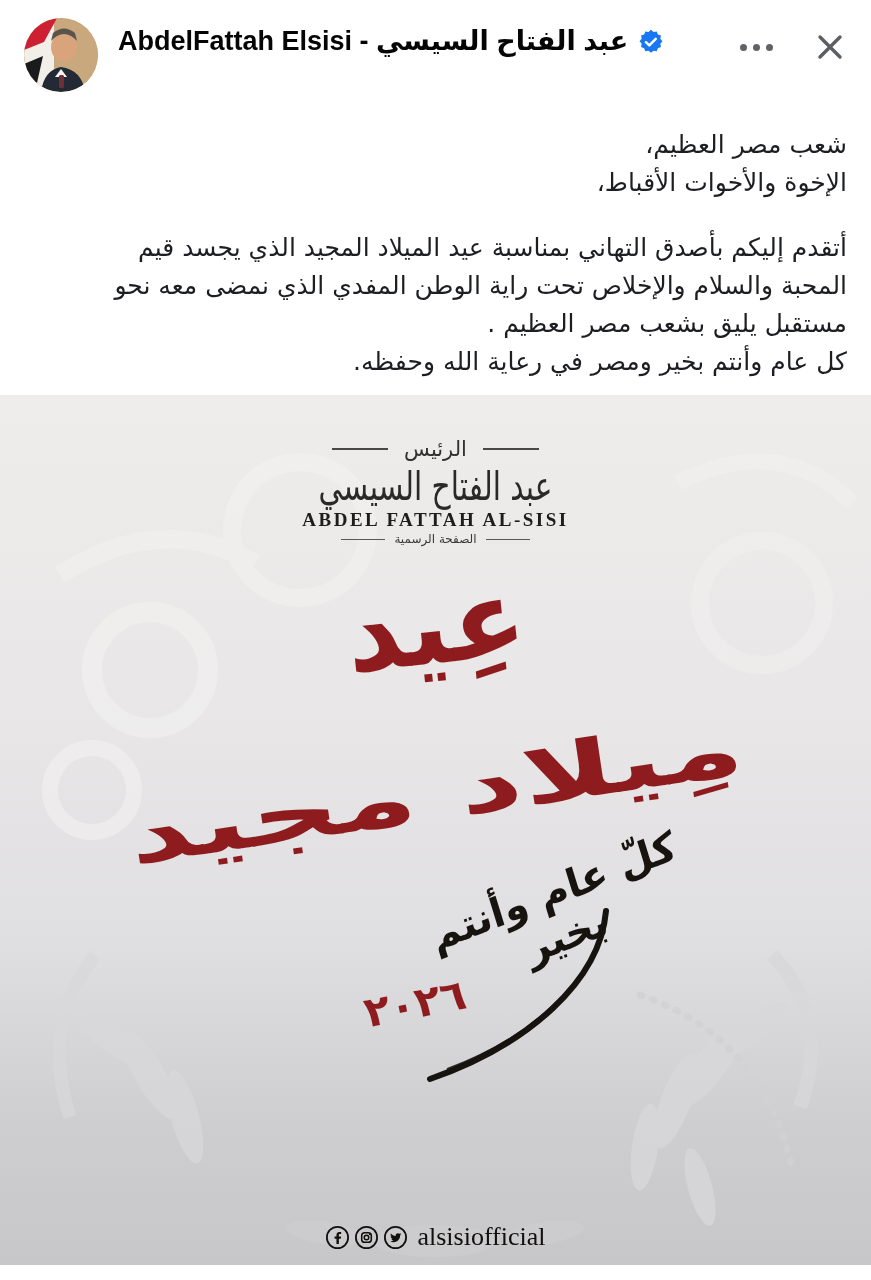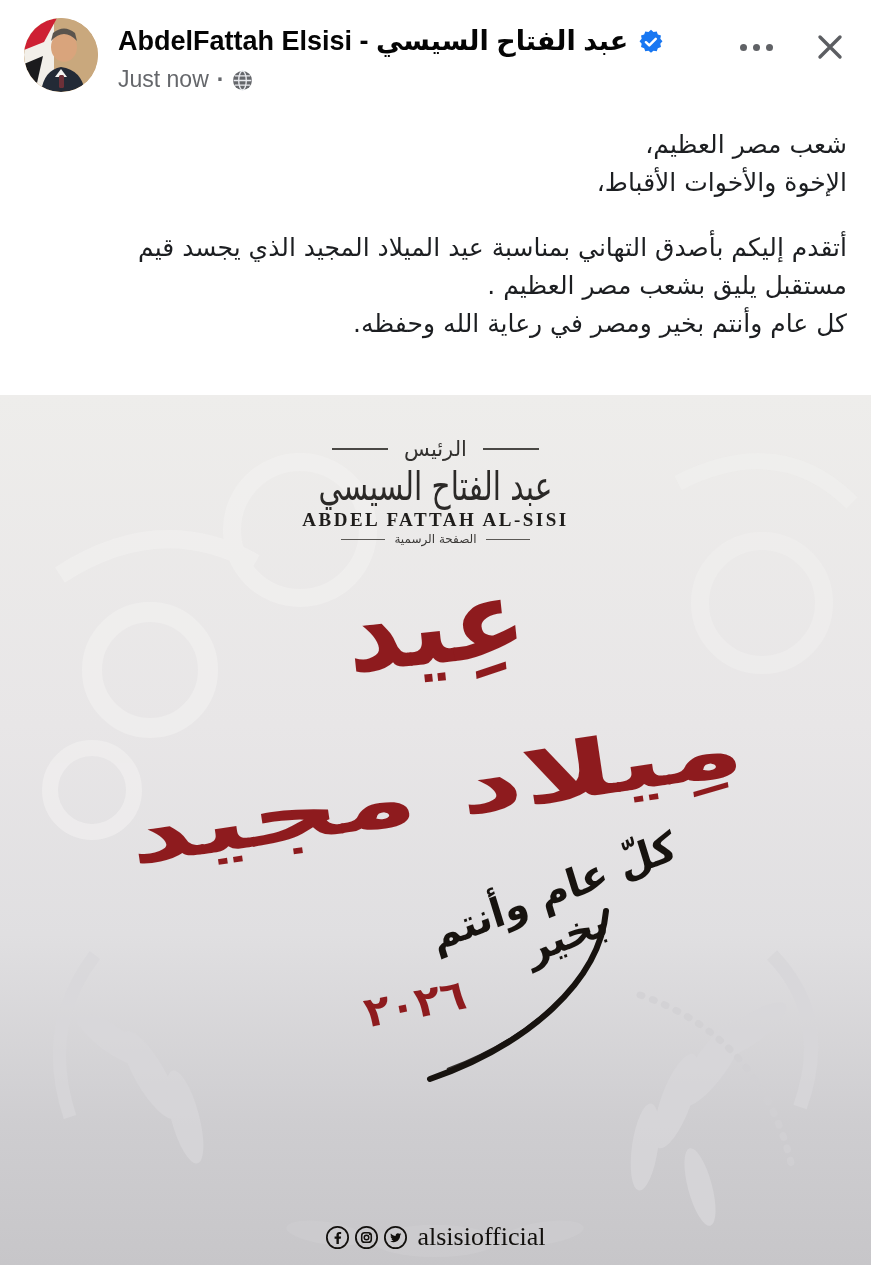--- a/index.html
+++ b/index.html
@@ -105,31 +105,20 @@
     <div class="header-meta">
       <div class="name-row">
         <span class="page-name">AbdelFattah Elsisi - عبد الفتاح السيسي</span>
         <span class="verified">
           <svg width="26" height="26" viewBox="0 0 24 24">
             <path fill="#1877f2" d="M12 .8l2.3 2 3-.6 1 2.9 2.9 1-.6 3 2 2.3-2 2.3.6 3-2.9 1-1 2.9-3-.6-2.3 2-2.3-2-3 .6-1-2.9-2.9-1 .6-3-2-2.3 2-2.3-.6-3 2.9-1 1-2.9 3 .6z"></path>
             <path d="M7.3 12.2l3.1 3 6-6.1" fill="none" stroke="#fff" stroke-width="2.3" stroke-linecap="round" stroke-linejoin="round"></path>
           </svg>
         </span>
       </div>
-      <div class="sub-row">
-        <span class="ts">Just now</span>
-        <span class="dot">·</span>
-        <span class="globe">
-          <svg width="21" height="21" viewBox="0 0 20 20">
-            <circle cx="10" cy="10" r="9" fill="#65676b"></circle>
-            <ellipse cx="10" cy="10" rx="3.6" ry="9" fill="none" stroke="#e9eaee" stroke-width="1.3"></ellipse>
-            <path d="M1.5 10h17M2.8 5.6h14.4M2.8 14.4h14.4" stroke="#e9eaee" stroke-width="1.3" fill="none"></path>
-          </svg>
-        </span>
-      </div>
     </div>
 
     <div class="header-actions">
       <button class="menu-btn" aria-label="menu">
         <i></i>
           <i></i>
           <i></i>
       </button>
       <button class="close-btn" aria-label="close">
         <svg width="38" height="38" viewBox="0 0 38 38">
@@ -137,20 +126,21 @@
         </svg>
       </button>
     </div>
   </div>
 
   <div class="post-text" dir="rtl">
     <div class="t-line">شعب مصر العظيم،</div>
     <div class="t-line">الإخوة والأخوات الأقباط،</div>
     <div class="t-gap"></div>
     <div class="t-line">أتقدم إليكم بأصدق التهاني بمناسبة عيد الميلاد المجيد الذي يجسد قيم</div>
+    <div class="t-line">المحبة والسلام والإخلاص تحت راية الوطن المفدي الذي نمضى معه نحو</div>
     <div class="t-line">مستقبل يليق بشعب مصر العظيم .</div>
     <div class="t-line">كل عام وأنتم بخير ومصر في رعاية الله وحفظه.</div>
   </div>
 
   <div class="fb-image">
 
     <svg class="ornament" width="871" height="870" viewBox="0 0 871 870">
       <g fill="none" stroke="#f4f3f2" opacity="0.55">
         <circle cx="150" cy="275" r="58" stroke-width="20"></circle>
         <circle cx="92" cy="395" r="42" stroke-width="16"></circle>

